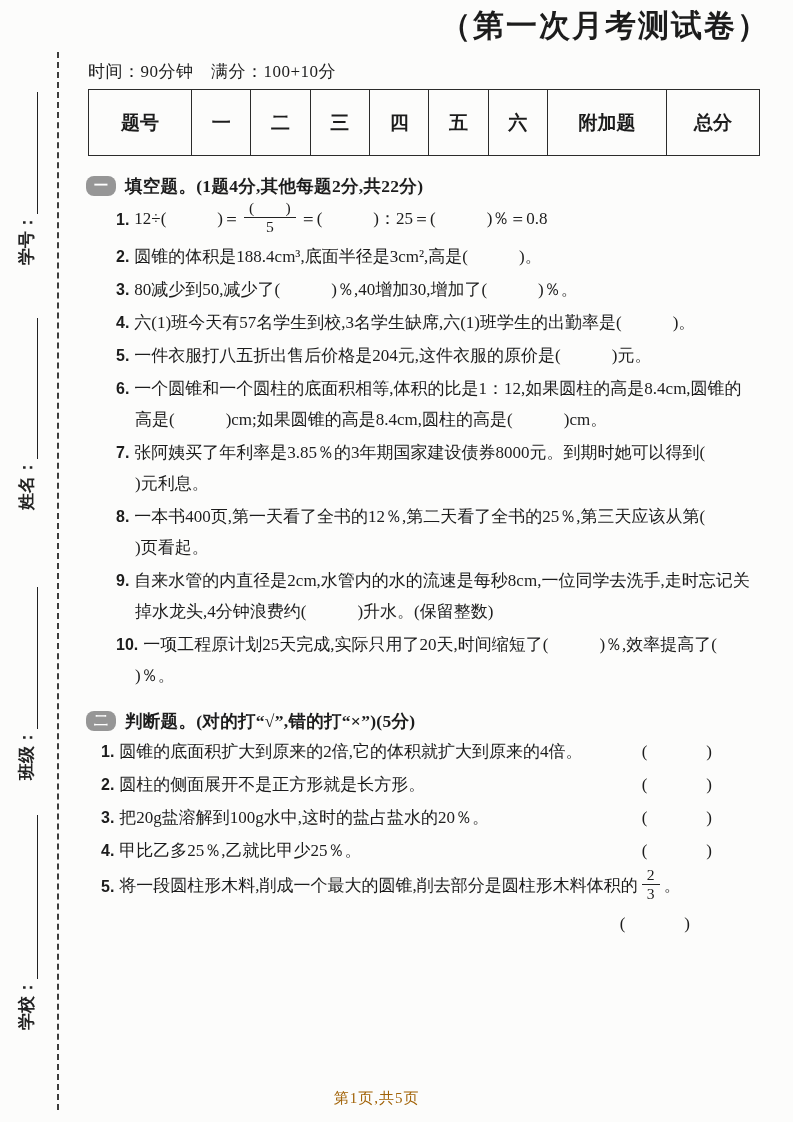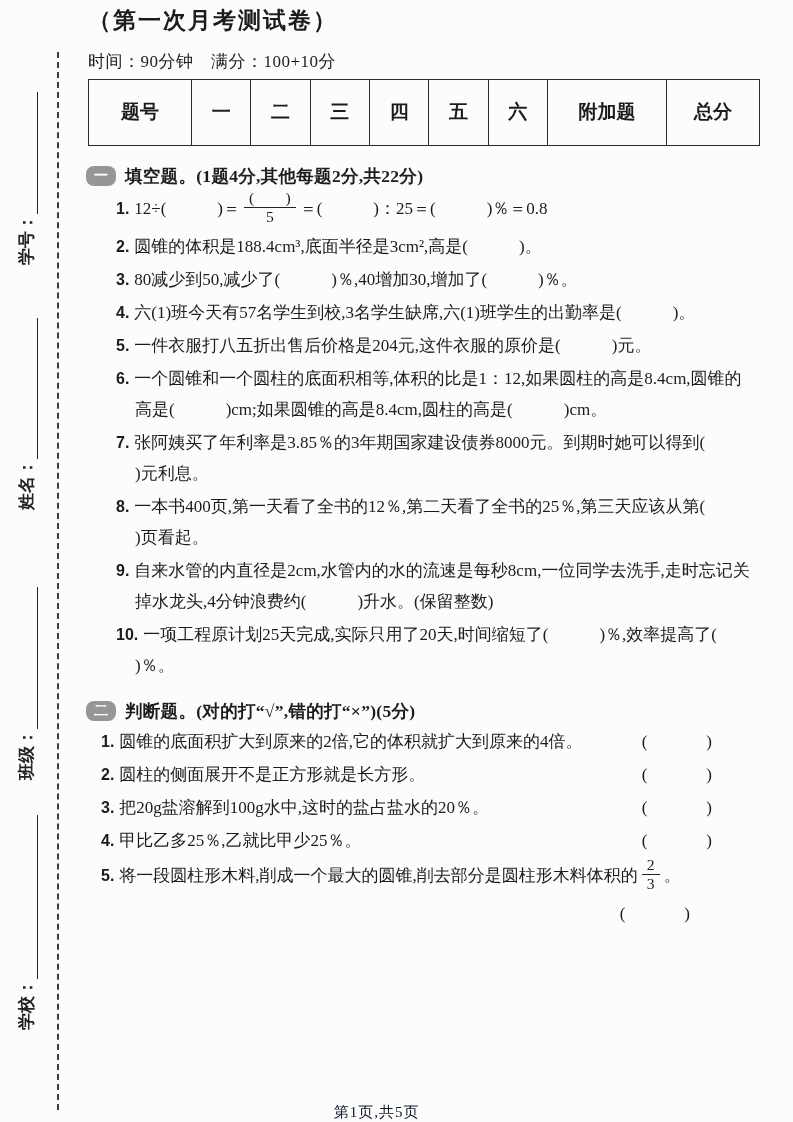--- a/index.html
+++ b/index.html
@@ -21,21 +21,21 @@
     font-size:17px;font-weight:600;color:#222;
   }
   .sb-line{display:inline-block;border-bottom:1.8px solid #222;height:19px;}
   
   .main{position:absolute;left:88px;top:0;width:682px;}
   .title{
     margin:14px 0 0;text-align:center;font-size:41px;font-weight:700;
     letter-spacing:1px;line-height:1.35;
   }
   .subtitle{
-    margin:6px 0 0;text-align:left;font-size:23px;font-weight:700;
+    margin:6px 0 0;text-align:right;font-size:31px;font-weight:700;
     letter-spacing:2px;line-height:1.3;
   }
   .meta{margin:14px 2px 6px 0;text-align:left;font-size:17px;letter-spacing:.5px;}
   
   table.score{border-collapse:collapse;width:672px;table-layout:fixed;}
   table.score td{
     border:1.7px solid #2b2b2b;text-align:center;vertical-align:middle;
     font-size:19px;font-weight:700;height:39px;padding:13px;
   }
   table.score tr td:first-child{width:76px;}
@@ -57,22 +57,22 @@
   .jblank{float:right;margin-right:56px;letter-spacing:2px;}
   .blank-line{text-align:right;padding-right:78px;line-height:30px;letter-spacing:2px;}
   .frac{
     display:inline-flex;flex-direction:column;align-items:center;
     vertical-align:middle;margin:0 4px;transform:translateY(-3px);
     text-indent:0;line-height:1.15;
   }
   .fnum{border-bottom:1.7px solid #222;padding:0 5px;font-size:.92em;}
   .fden{font-size:.92em;}
   .footer{
-    position:absolute;left:0;right:40px;bottom:0;text-align:center;
-    font-size:15px;color:#0f172a;letter-spacing:1px;
+    position:absolute;left:0;right:40px;bottom:14px;text-align:center;
+    font-size:15px;color:#a16207;letter-spacing:1px;
   }
 </style>
 </head>
 <body>
 
 <div class="page">
 
   <div class="cutline"></div>
 
   <div class="sb-field" style="left:15px;top:265px;">

